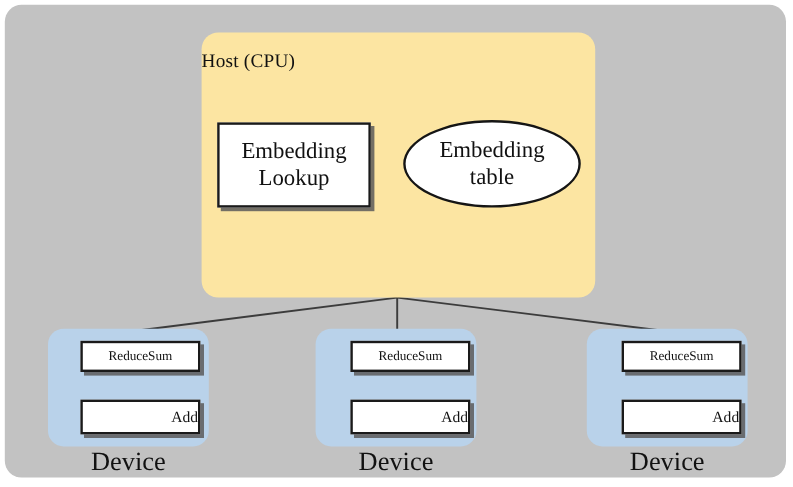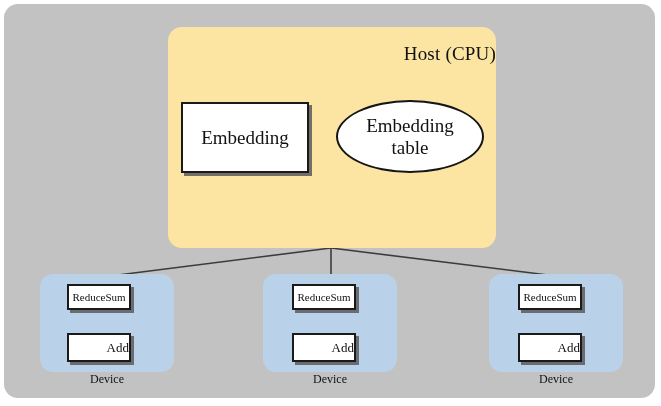--- a/index.html
+++ b/index.html
@@ -53,22 +53,22 @@
     width: 328px;
     height: 221px;
     background: #fce5a2;
     border-radius: 14px;
   }
   .host-title {
     position: absolute;
     left: 0;
     top: 16px;
     width: 328px;
-    text-align: right;
-    font-size: 19px;
+    text-align: left;
+    font-size: 16px;
     color: #111111;
     letter-spacing: 0.2px;
   }
 
   
   .box {
     position: absolute;
     background: #ffffff;
     border: 2px solid #1a1a1a;
     box-shadow: 3px 3px 0 0 rgba(90,90,90,0.85);
@@ -120,30 +120,30 @@
   }
   .device-1 { left: 40px; }
   .device-2 { left: 263px; }
   .device-3 { left: 489px; }
 
   .device-label {
     position: absolute;
     top: 372px;
     width: 134px;
     text-align: center;
-    font-size: 12px;
+    font-size: 22px;
     color: #111111;
   }
   .label-1 { left: 40px; }
   .label-2 { left: 263px; }
   .label-3 { left: 489px; }
 
   .op-box {
     position: absolute;
-    width: 64px;
+    width: 100px;
     box-sizing: border-box;
   }
   .reduce-box {
     top: 284px;
     height: 26px;
     font-size: 11px;
   }
   .add-box {
     top: 333px;
     height: 29px;
@@ -188,20 +188,21 @@
     </g>
   </svg>
 
   <div class="host">
     <div class="host-title">Host (CPU)</div>
   </div>
 
   <div class="box lookup-box">
     <span>
       <span>Embedding</span><br>
+      <span>Lookup</span>
     </span>
   </div>
 
   <div class="ellipse">
     <span>
       <span>Embedding</span><br>
       <span>table</span>
     </span>
   </div>
 

